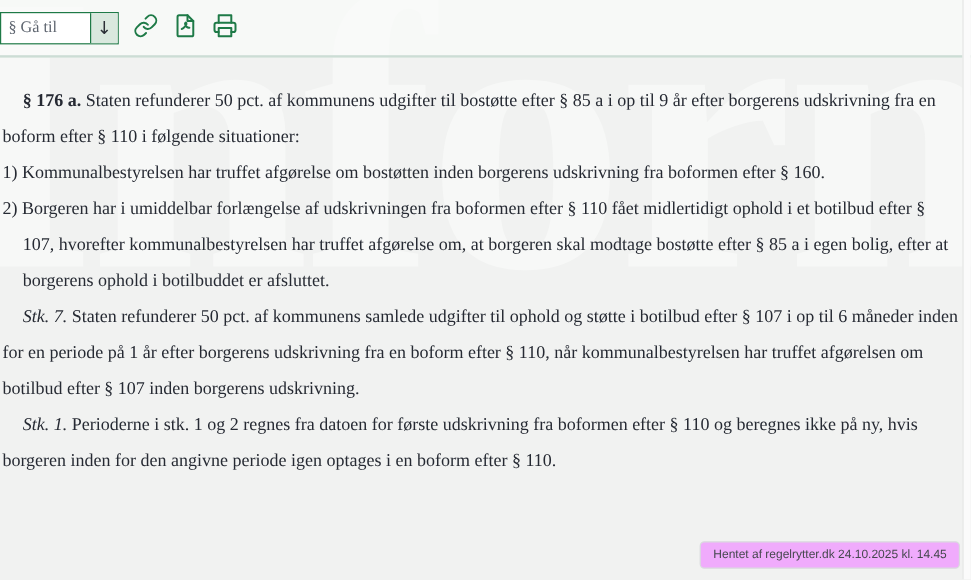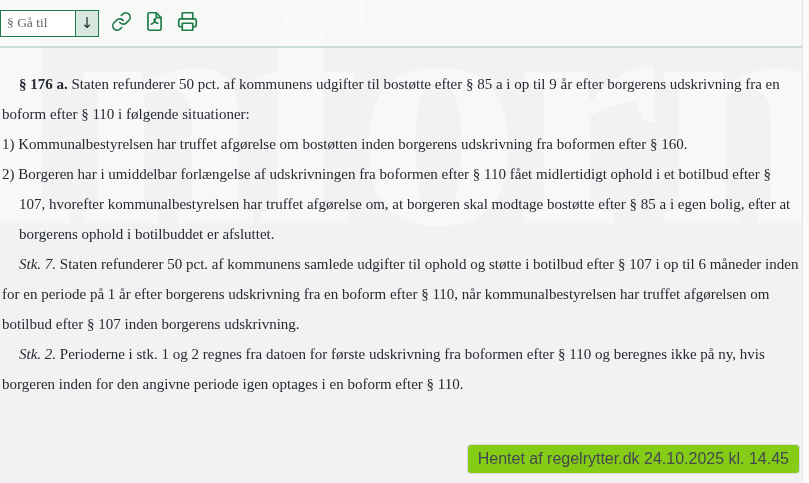--- a/index.html
+++ b/index.html
@@ -60,23 +60,23 @@
   .lead-bold{font-weight:bold;}
   .lead-italic{font-style:italic;}
   
   .scroll-strip{
     position:absolute;top:0;right:0;width:6px;height:483px;z-index:3;
     background:#fbfbfb;border-left:1px solid #e3e4e3;
   }
   
   .fetch-badge{
     position:absolute;right:9px;bottom:9px;z-index:4;
-    background:#84cc16;border:1px solid #d9dbde;border-radius:4px;
+    background:#f0abfc;border:1px solid #d9dbde;border-radius:4px;
     padding:5px 10px;font-family:"Liberation Sans","DejaVu Sans",sans-serif;
-    font-size:16px;color:#45484e;white-space:nowrap;
+    font-size:10px;color:#45484e;white-space:nowrap;
   }
 </style>
 </head>
 <body>
 
 <div class="watermark">Informa</div>
 
 <div class="header">
   <div class="controls">
     <div class="goto-group">
@@ -112,18 +112,18 @@
       </span>
     </button>
   </div>
 </div>
 
 <div class="content">
   <p class="para-indent"><span class="lead-bold">§ 176 a.</span><span> Staten refunderer 50 pct. af kommunens udgifter til bostøtte efter § 85 a i op til 9 år efter borgerens udskrivning fra en boform efter § 110 i følgende situationer:</span></p>
   <p class="hang">1) Kommunalbestyrelsen har truffet afgørelse om bostøtten inden borgerens udskrivning fra boformen efter § 160.</p>
   <p class="hang">2) Borgeren har i umiddelbar forlængelse af udskrivningen fra boformen efter § 110 fået midlertidigt ophold i et botilbud efter § 107, hvorefter kommunalbestyrelsen har truffet afgørelse om, at borgeren skal modtage bostøtte efter § 85 a i egen bolig, efter at borgerens ophold i botilbuddet er afsluttet.</p>
   <p class="para-indent"><span class="lead-italic">Stk. 7.</span><span> Staten refunderer 50 pct. af kommunens samlede udgifter til ophold og støtte i botilbud efter § 107 i op til 6 måneder inden for en periode på 1 år efter borgerens udskrivning fra en boform efter § 110, når kommunalbestyrelsen har truffet afgørelsen om botilbud efter § 107 inden borgerens udskrivning.</span></p>
-  <p class="para-indent"><span class="lead-italic">Stk. 2.</span><span> Perioderne i stk. 1 og 2 regnes fra datoen for første udskrivning fra boformen efter § 110 og beregnes ikke på ny, hvis borgeren inden for den angivne periode igen optages i en boform efter § 110.</span></p>
+  <p class="para-indent"><span class="lead-italic">Stk. 1.</span><span> Perioderne i stk. 1 og 2 regnes fra datoen for første udskrivning fra boformen efter § 110 og beregnes ikke på ny, hvis borgeren inden for den angivne periode igen optages i en boform efter § 110.</span></p>
 </div>
 
 <div class="scroll-strip"></div>
 
 <div class="fetch-badge">Hentet af regelrytter.dk 24.10.2025 kl. 14.45</div>
 
 </body></html>

